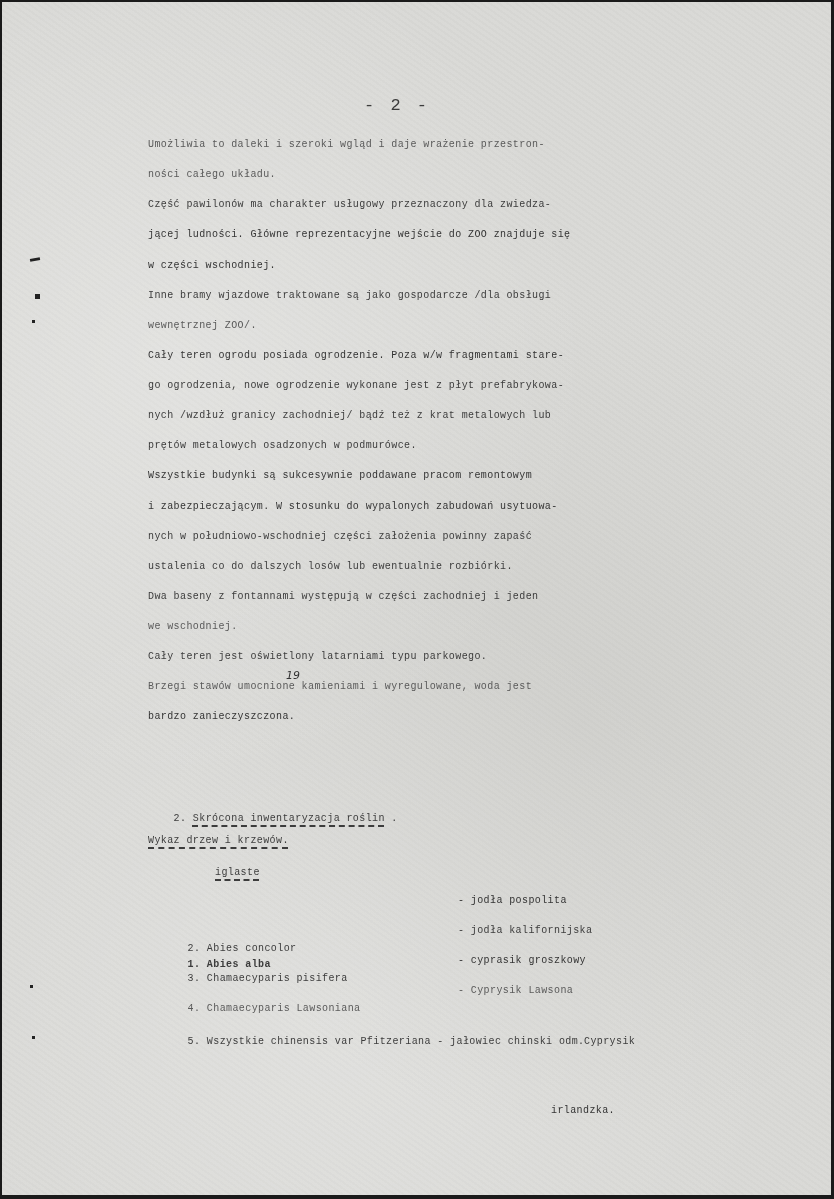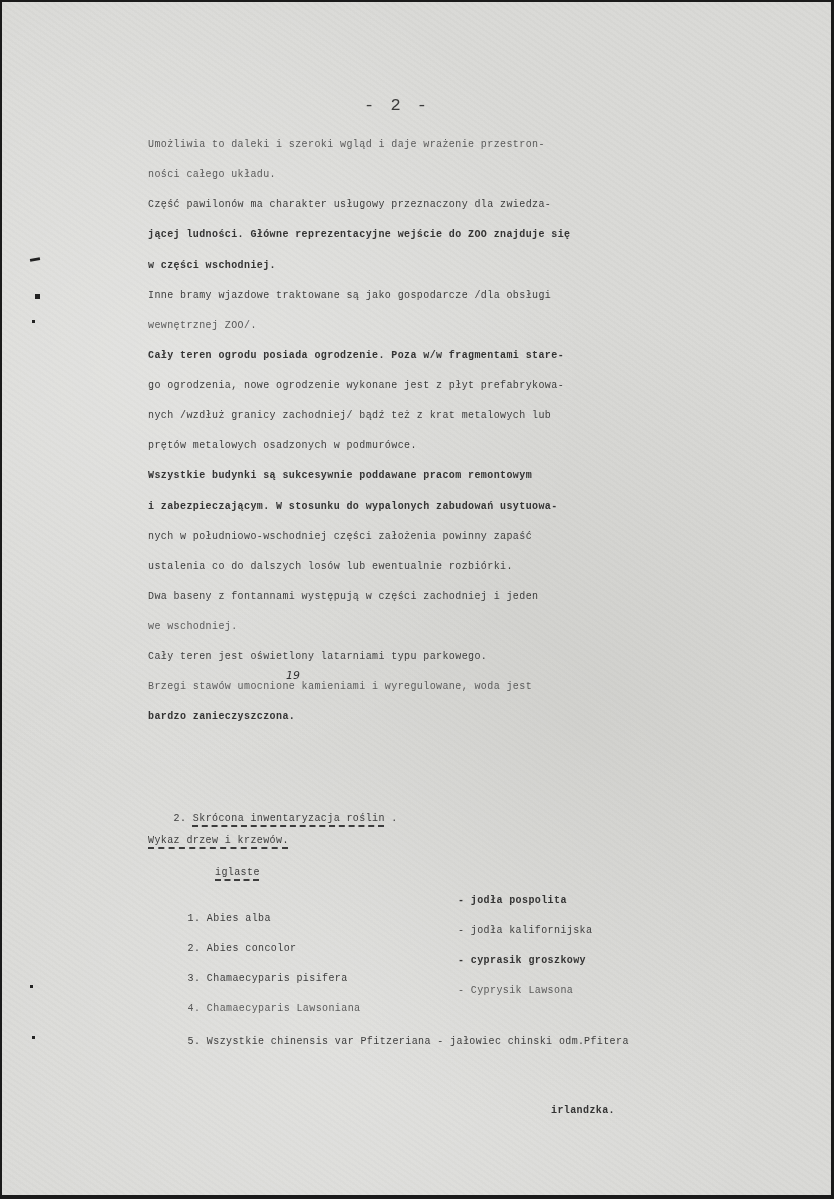--- a/index.html
+++ b/index.html
@@ -25,21 +25,21 @@
       font-family: "Liberation Mono", "DejaVu Sans Mono", monospace;
       color: #3c3c3c;
     }
     .line {
       position: absolute;
       font-size: 10px;
       white-space: pre;
       letter-spacing: 0.4px;
       line-height: 18px;
     }
-    .bold { font-weight: bold; color: #333; }
+    .bold { font-weight: normal; color: #333; }
     .faint { color: #5a5a5a; }
     .ul {
       text-decoration: underline;
       text-decoration-style: dashed;
       text-underline-offset: 4px;
       text-decoration-thickness: 2px;
     }
     .page-num {
       position: absolute;
       left: 362px;
@@ -96,21 +96,21 @@
   <div class="line bold" style="left:146px;top:706px;">bardzo zanieczyszczona.</div>
 
   <div class="annot">19</div>
 
   <div class="line" style="left:146px;top:790px;">
     <span>2.</span> <span class="ul">Skrócona inwentaryzacja roślin</span><span> .</span>
   </div>
   <div class="line ul" style="left:146px;top:830px;">Wykaz drzew i krzewów.</div>
   <div class="line ul" style="left:213px;top:862px;">iglaste</div>
 
-  <div class="line" style="left:160px;top:890px;">
+  <div class="line" style="left:160px;top:936px;font-weight:bold;">
     <span>1.</span> <span>Abies alba</span>
   </div>
   <div class="line bold" style="left:456px;top:890px;">- jodła pospolita</div>
 
   <div class="line" style="left:160px;top:920px;">
     <span>2.</span> <span>Abies concolor</span>
   </div>
   <div class="line" style="left:456px;top:920px;">- jodła kalifornijska</div>
 
   <div class="line" style="left:160px;top:950px;">
@@ -119,17 +119,17 @@
   <div class="line bold" style="left:456px;top:950px;">- cyprasik groszkowy</div>
 
   <div class="line faint" style="left:160px;top:980px;">
     <span>4.</span> <span>Chamaecyparis Lawsoniana</span>
   </div>
   <div class="line faint" style="left:456px;top:980px;">- Cyprysik Lawsona</div>
 
   <div class="line" style="left:160px;top:1013px;">
     <span>5.</span> <span>Wszystkie chinensis var Pfitzeriana</span> <span>- jałowiec chinski odm.</span>
   </div>
-  <div class="line" style="left:582px;top:1031px;">Pfitera</div>
+  <div class="line" style="left:582px;top:1031px;">Cyprysik</div>
 
   <div class="line bold" style="left:549px;top:1100px;">irlandzka.</div>
 
 </div>
 
 </body></html>

